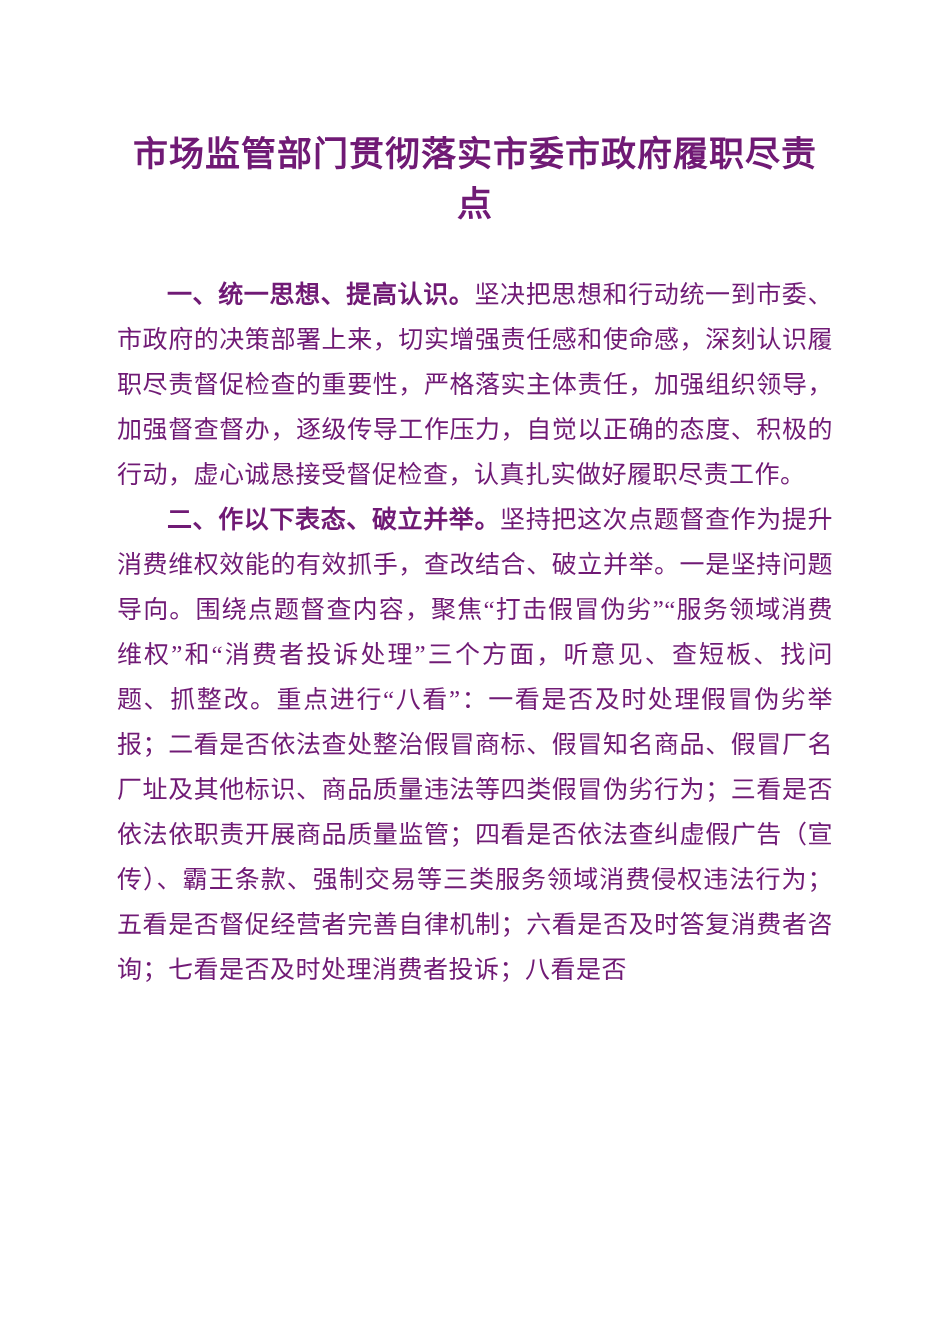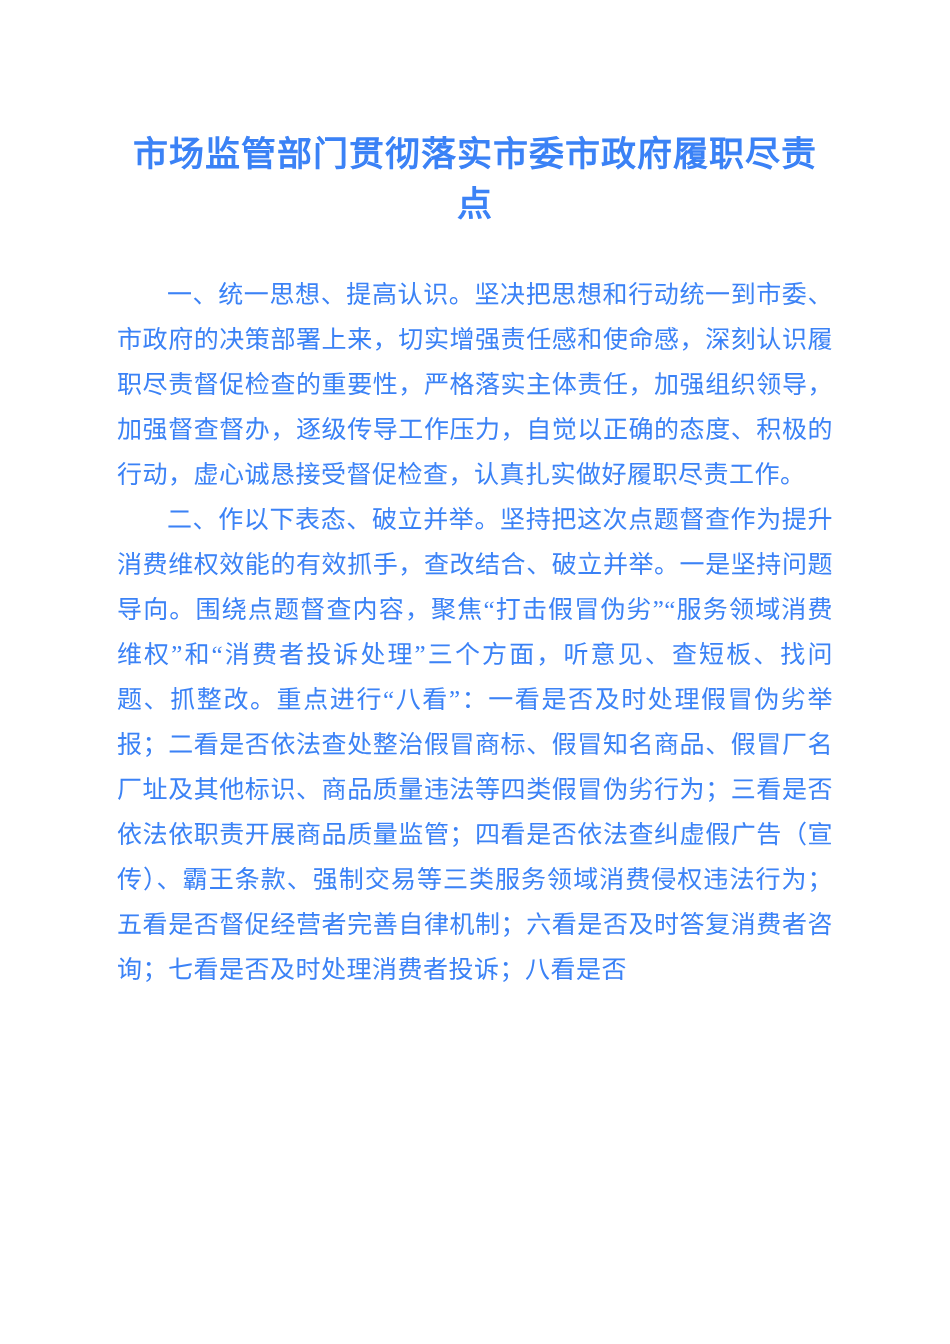--- a/index.html
+++ b/index.html
@@ -6,21 +6,21 @@
     margin: 0;
     padding: 0;
     background: #ffffff;
   }
   .page {
     position: relative;
     width: 950px;
     height: 1344px;
     margin: 0 auto;
     background: #ffffff;
-    color: #3b82f6;
+    color: #701a75;
     box-sizing: border-box;
     padding: 130px 117px 0 117px;
     overflow: hidden;
     font-family: "Liberation Serif", "DejaVu Serif", serif;
   }
   .doc-title {
     margin: 0;
     font-size: 35px;
     line-height: 50px;
     font-weight: 700;
@@ -40,21 +40,21 @@
     text-justify: inter-ideograph;
   }
   .para {
     margin: 0;
     padding: 0;
   }
   .para.indent {
     text-indent: 2em;
   }
   .run-bold {
-    font-weight: 400;
+    font-weight: 700;
     font-family: "Liberation Sans", "DejaVu Sans", sans-serif;
   }
 </style>
 </head>
 <body>
 
 <div class="page">
   <h1 class="doc-title">
       <span class="title-line">市场监管部门贯彻落实市委市政府履职尽责点</span>
     </h1>

